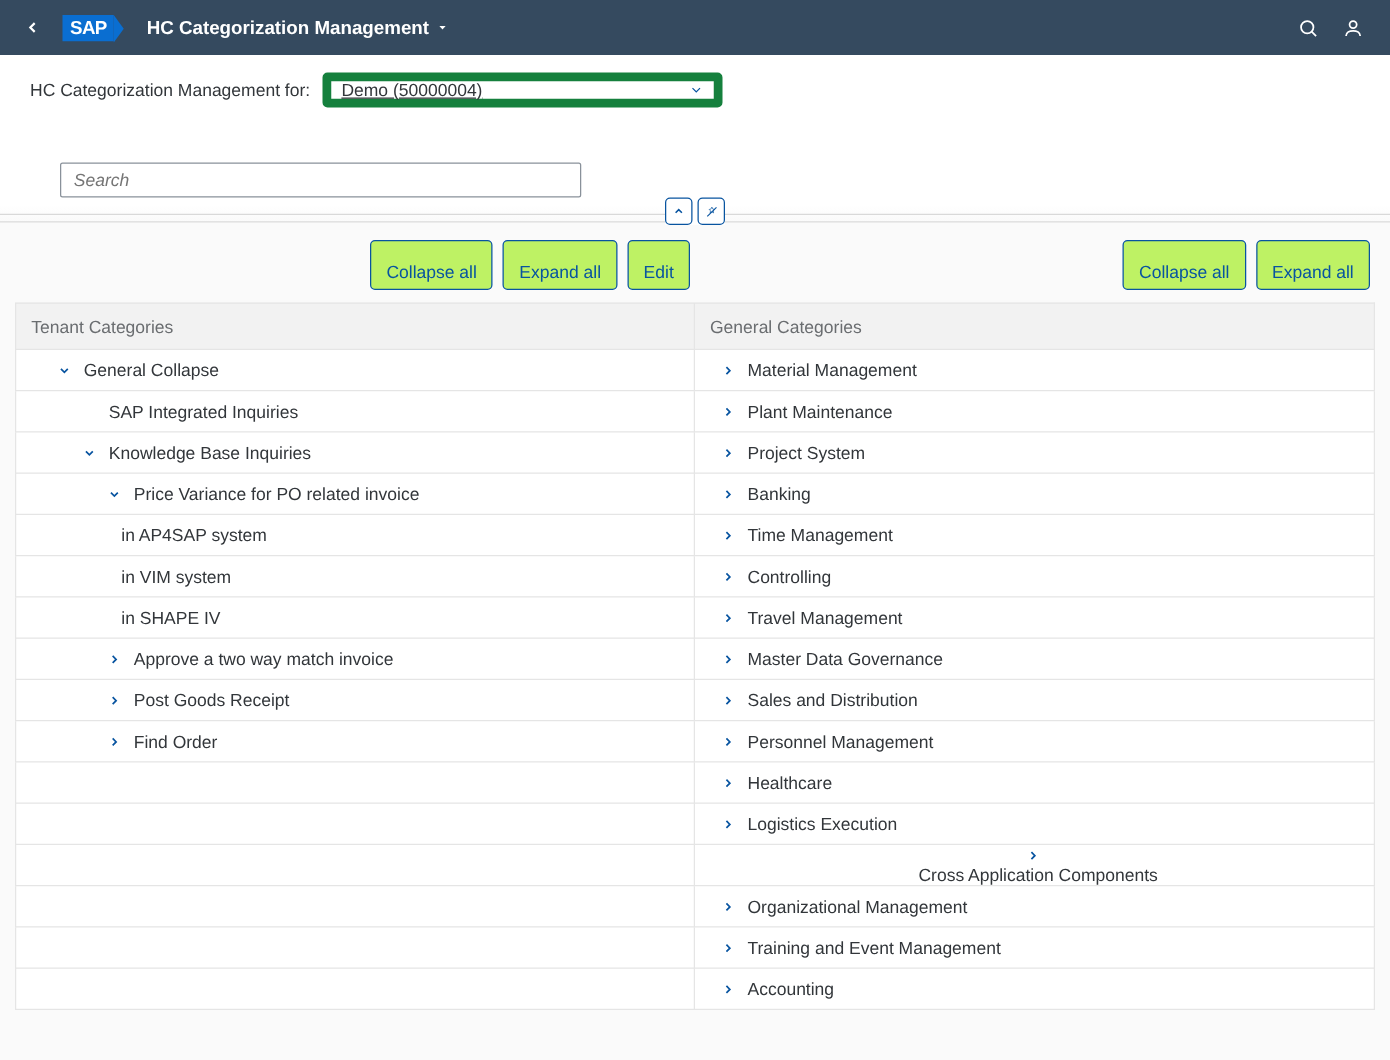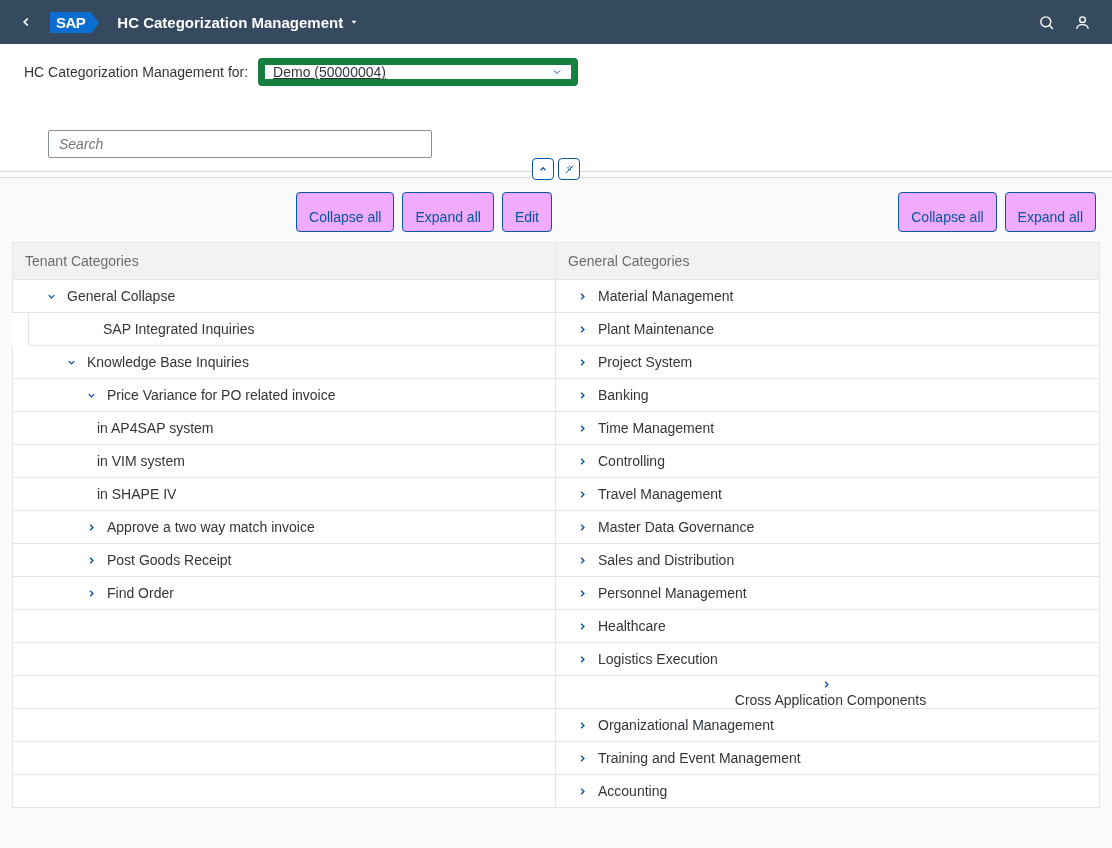--- a/index.html
+++ b/index.html
@@ -69,21 +69,21 @@
     padding: 0 8px;
     justify-content: space-between;
     color:#32363a;
     cursor:pointer;
     text-decoration:underline;
   }
   .search-row {
     padding: 38px 24px 6px 48px;
   }
   .search-input {
-    width: 384px;
+    width: 417px;
     height: 28px;
     border: 1px solid #89919a;
     border-radius: 2px;
     padding: 0 10px;
     font-size: 14px;
     font-style: italic;
     color: #6a6d70;
     background:#fff;
   }
   .collapse-bar {
@@ -114,21 +114,21 @@
     background:#fff;
   }
   .panel-actions {
     display:flex; justify-content:flex-end; gap:8px;
     padding: 4px 4px 10px 4px;
     background:#fafafa;
   }
   .btn {
     border:1px solid #0854a0;
     color:#0854a0;
-    background:#f0abfc;
+    background:#bef264;
     border-radius:4px;
     height:40px;
     padding:16px 12px;
     font-size:14px;
     cursor:pointer;
   }
   .col-header {
     background:#f2f2f2;
     border:1px solid #e5e5e5;
     padding: 10px 12px;
@@ -150,21 +150,21 @@
   .chev {
     width:16px; height:16px;
     display:inline-flex; align-items:center; justify-content:center;
     margin-right:8px;
     color:#0854a0;
     cursor:pointer;
     flex-shrink:0;
   }
   .chev svg { display:block; }
   .indent-1 { padding-left: 30px; }
-  .indent-1n { padding-left: 50px; margin-left: 16px; }
+  .indent-1n { padding-left: 50px; }
   .indent-2 { padding-left: 50px; }
   .indent-3 { padding-left: 70px; }
   .indent-4 { padding-left: 60px; }
   .panel + .panel { margin-left: 0px; }
   .panel.right .col-header, .panel.right .tree-row { border-left:none; }
 </style>
 </head>
 <body>
 
 <div class="shell-header">

